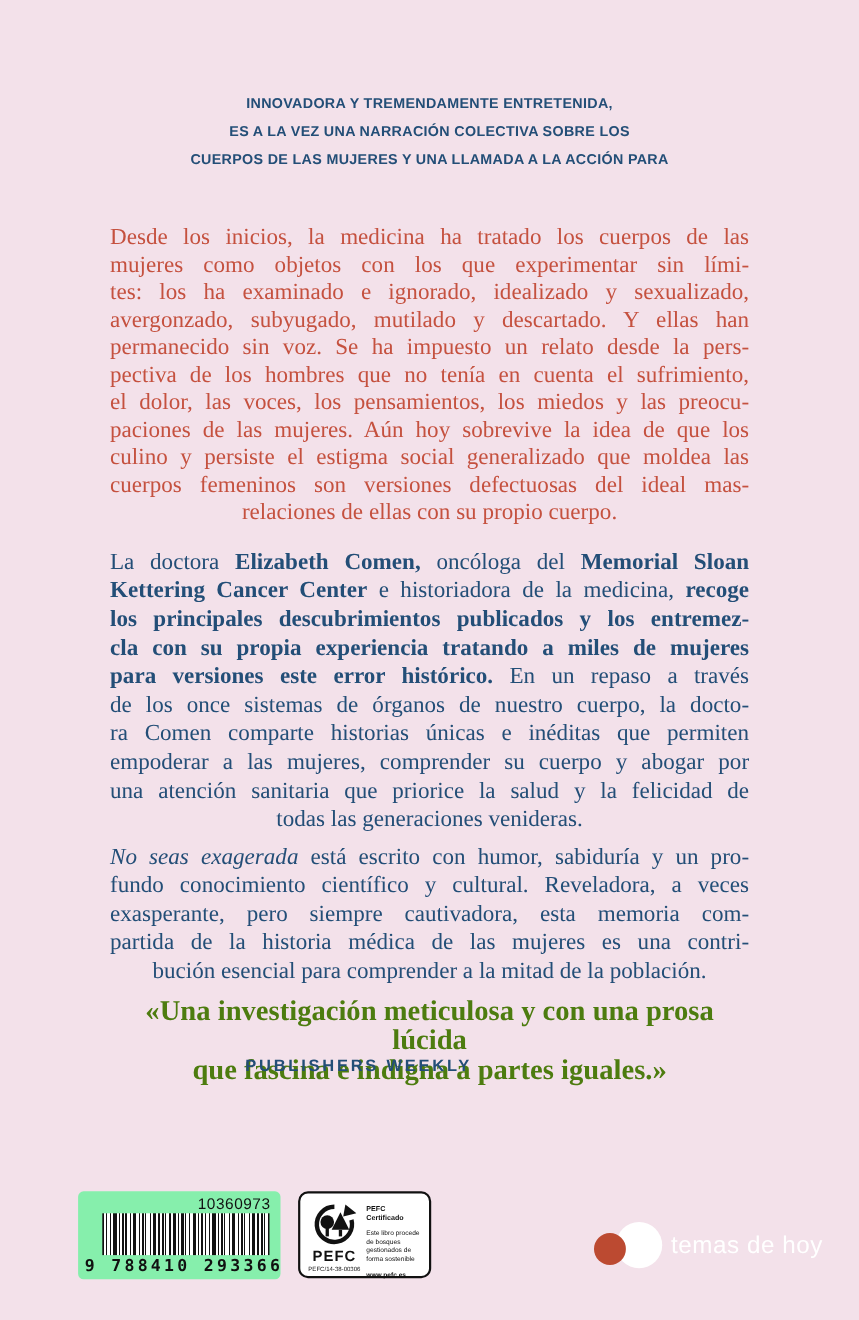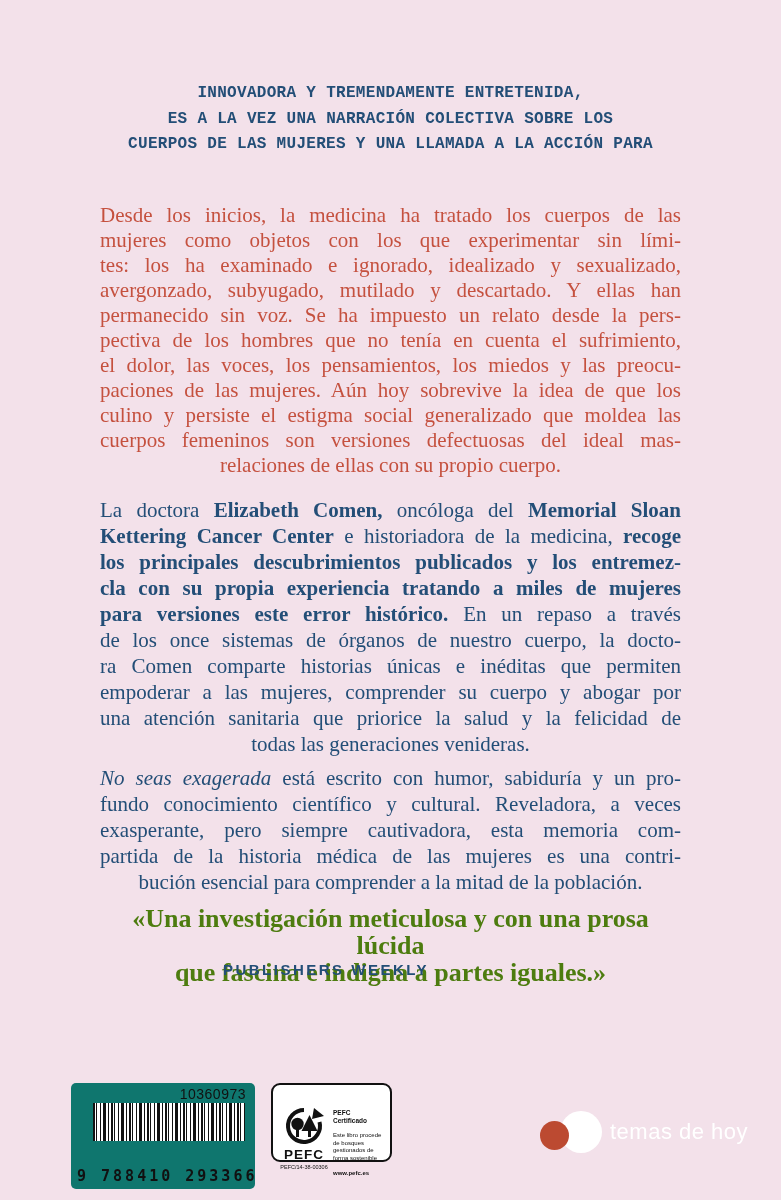--- a/index.html
+++ b/index.html
@@ -11,22 +11,22 @@
     font-family:"Liberation Serif", serif;
   }
   
   .ln{display:block;}
   .b{font-weight:700;}
   .i{font-style:italic;}
 
   
   .hdr{
     position:absolute;top:81px;left:45px;width:691px;
-    font-family:Liberation Mono, monospace;
-    font-weight:700;font-size:16px;line-height:25.5px;
+    font-family:Liberation Sans, sans-serif;
+    font-weight:700;font-size:13px;line-height:25.5px;
     letter-spacing:0.3px;color:#234e77;
   }
   .hdr .ln{text-align:center;}
 
   
   .para{
     position:absolute;left:100px;width:581px;
     font-size:21px;
   }
   .para .ln{text-align:justify;text-align-last:justify;}
@@ -43,22 +43,22 @@
   .quote .ln{text-align:center;}
   .attribution{
     position:absolute;top:961px;left:0;width:652px;
     text-align:center;color:#234e77;
     font-family:"Liberation Sans", sans-serif;
     font-weight:700;font-size:15px;letter-spacing:2.5px;
   }
 
   
   .barcode-label{
-    position:absolute;left:71px;top:1083px;width:184px;height:106px;
-    background:#0f766e;border-radius:5px;
+    position:absolute;left:71px;top:1083px;width:184px;height:80px;
+    background:#86efac;border-radius:5px;
     font-family:"Liberation Sans", sans-serif;color:#111;
   }
   .barcode-top-number{
     position:absolute;top:3px;right:9px;
     font-size:14px;letter-spacing:0.5px;
   }
   .barcode-bars{
     position:absolute;left:22px;right:10px;top:20px;height:38px;
     background:repeating-linear-gradient(90deg,
       #111 0 2px, #fff 2px 3px,
@@ -71,21 +71,21 @@
     position:absolute;left:6px;right:6px;bottom:4px;
     font-family:"DejaVu Sans Mono", monospace;
     font-size:15px;font-weight:700;letter-spacing:3px;
     text-align:center;white-space:nowrap;
   }
   .pefc-label{
     position:absolute;left:271px;top:1083px;width:121px;height:79px;
     background:#ffffff;border:2.5px solid #111;border-radius:9px;
     box-sizing:border-box;
     font-family:"Liberation Sans", sans-serif;color:#111;
-    display:flex;padding:21px 5px 4px 6px;gap:4px;
+    display:flex;padding:8px 5px 4px 6px;gap:4px;
   }
   .pefc-left{width:50px;display:flex;flex-direction:column;align-items:center;}
   .pefc-left svg{display:block;}
   .pefc-word{font-weight:700;font-size:13.5px;letter-spacing:1px;line-height:13px;margin-top:2px;}
   .pefc-code{font-size:5.5px;margin-top:3px;white-space:nowrap;}
   .pefc-right{flex:1;display:flex;flex-direction:column;font-size:6px;line-height:7.5px;}
   .pefc-title{font-weight:700;font-size:6.5px;margin-top:3px;}
   .pefc-desc{margin-top:8px;}
   .pefc-url{font-weight:700;margin-top:8px;}
   .publisher-logo{

